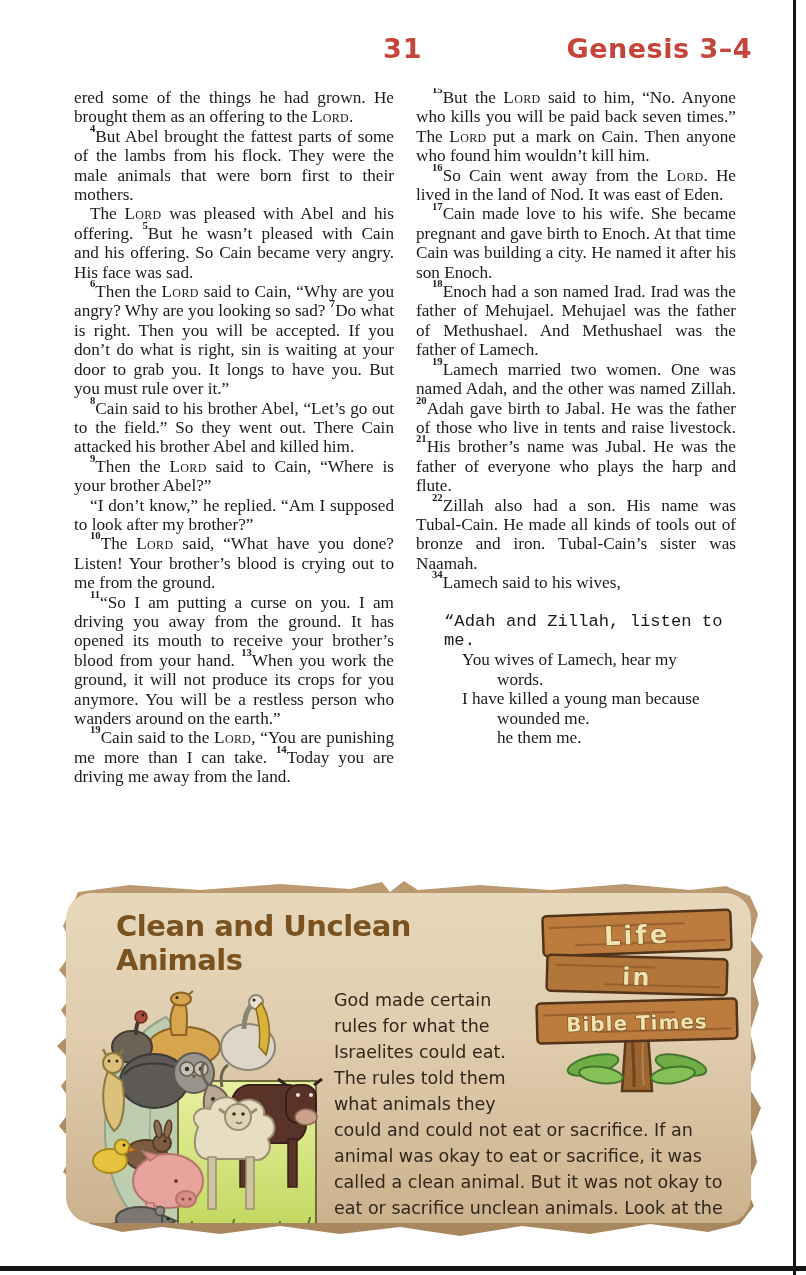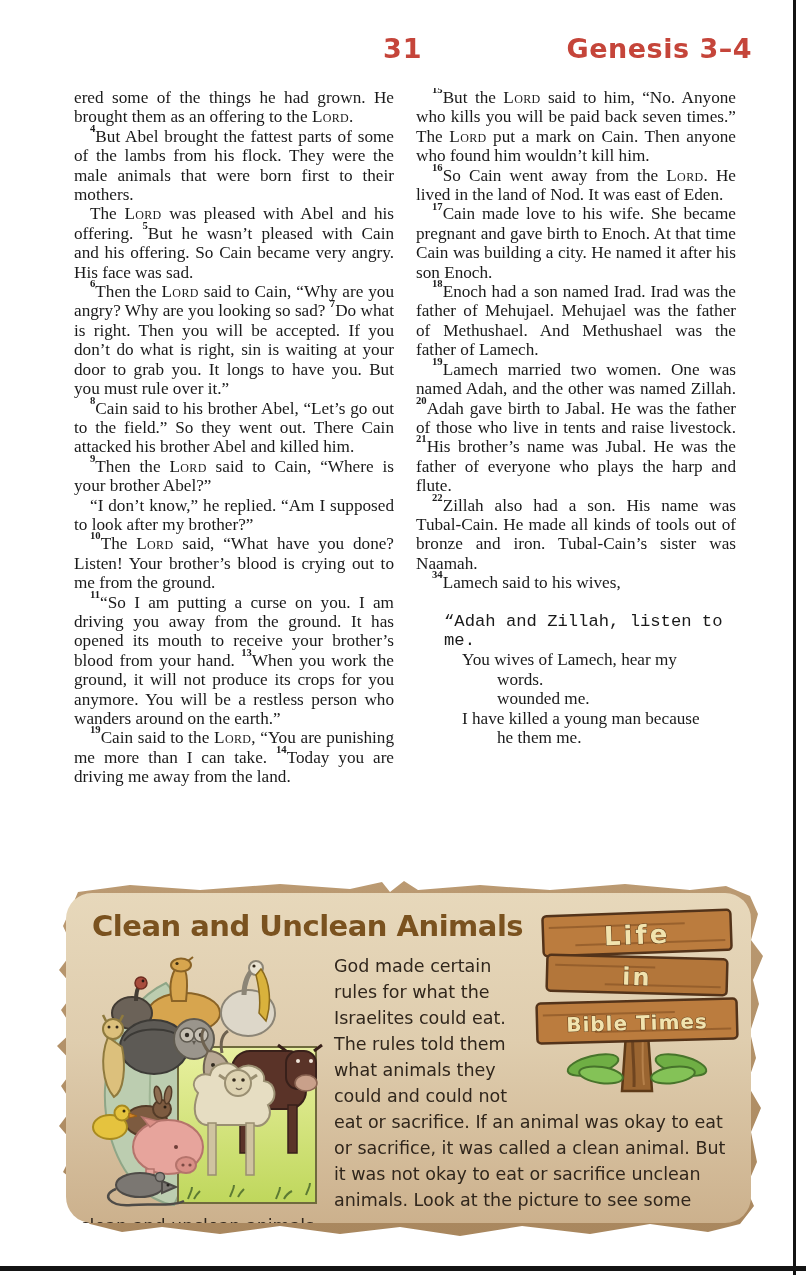--- a/index.html
+++ b/index.html
@@ -35,21 +35,21 @@
       708px 34px,701px 60px,713px 76px,703px 100px,709px 124px,700px 152px,706px 178px,
       697px 204px,711px 228px,701px 252px,707px 282px,696px 308px,704px 326px,690px 344px,
       658px 352px,600px 344px,540px 354px,472px 346px,410px 356px,350px 347px,290px 354px,
       230px 346px,170px 354px,112px 347px,72px 352px,40px 344px,24px 332px,30px 306px,
       13px 292px,26px 266px,9px 246px,24px 226px,11px 206px,26px 186px,7px 166px,24px 150px,
       11px 130px,26px 110px,9px 90px,24px 70px,13px 46px,22px 26px);}
   .box-inner{position:absolute;left:16px;top:13px;right:13px;bottom:15px;border-radius:26px;
     background:linear-gradient(180deg,#e7d8bb 0%,#dfcdae 45%,#ccb18d 100%);}
   .box-content{position:absolute;inset:0;padding:12px 12px 10px 14px;overflow:hidden;}
   .sign-wrap{float:right;width:204px;height:200px;margin:-2px 0 6px 8px;}
-  .feature-title{margin:4px 0 10px 12px;font-family:"DejaVu Sans",sans-serif;font-weight:bold;
+  .feature-title{margin:4px 0 10px 36px;font-family:"DejaVu Sans",sans-serif;font-weight:bold;
     font-size:29px;letter-spacing:-0.5px;color:#7a521f;}
   .animals-wrap{float:left;width:244px;height:256px;margin:2px 10px 0 0;}
   .feature-body{margin:0;font-family:"DejaVu Sans",sans-serif;font-size:17.5px;line-height:26px;
     color:#30261c;}
 
   
   .scan-right{position:absolute;left:793px;top:0;width:3px;height:1275px;background:#141414;}
   .scan-bottom{position:absolute;left:0;top:1266px;width:806px;height:5px;background:#141414;}
 </style>
 </head>
@@ -82,22 +82,22 @@
           <p class="para indent"><sup>17</sup>Cain made love to his wife. She became pregnant and gave birth to Enoch. At that time Cain was building a city. He named it after his son Enoch.</p>
           <p class="para indent"><sup>18</sup>Enoch had a son named Irad. Irad was the father of Mehujael. Mehujael was the father of Methushael. And Methushael was the father of Lamech.</p>
           <p class="para indent"><sup>19</sup>Lamech married two women. One was named Adah, and the other was named Zillah. <sup>20</sup>Adah gave birth to Jabal. He was the father of those who live in tents and raise livestock. <sup>21</sup>His brother’s name was Jubal. He was the father of everyone who plays the harp and flute.</p>
           <p class="para indent"><sup>22</sup>Zillah also had a son. His name was Tubal-Cain. He made all kinds of tools out of bronze and iron. Tubal-Cain’s sister was Naamah.</p>
           <p class="para indent"><sup>34</sup>Lamech said to his wives,</p>
         </div>
       <div class="poem" id="poem">
           <div class="poem-line lvl1">“Adah and Zillah, listen to me.</div>
           <div class="poem-line lvl2">You wives of Lamech, hear my</div>
           <div class="poem-line lvl3">words.</div>
+          <div class="poem-line lvl2">I have killed a young man because</div>
           <div class="poem-line lvl3">wounded me.</div>
-          <div class="poem-line lvl2">I have killed a young man because</div>
           <div class="poem-line lvl3">he them me.</div>
         </div>
     </div>
   </div>
 
   <div class="feature-box">
     <div class="torn"></div>
     <div class="box-inner">
       <div class="box-content">
 

